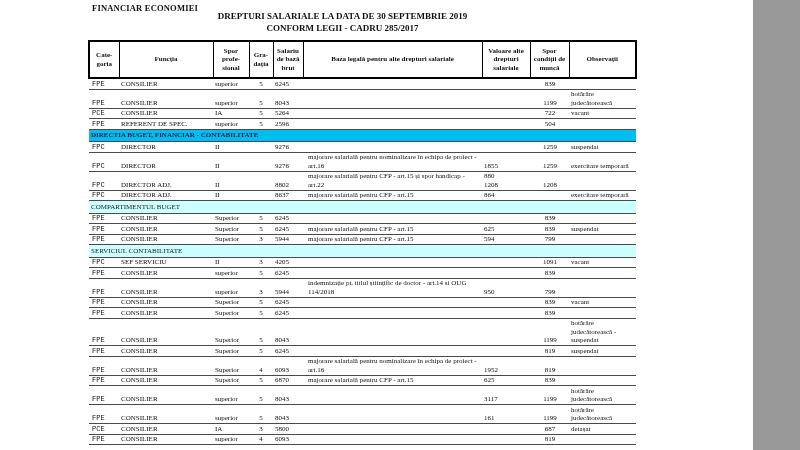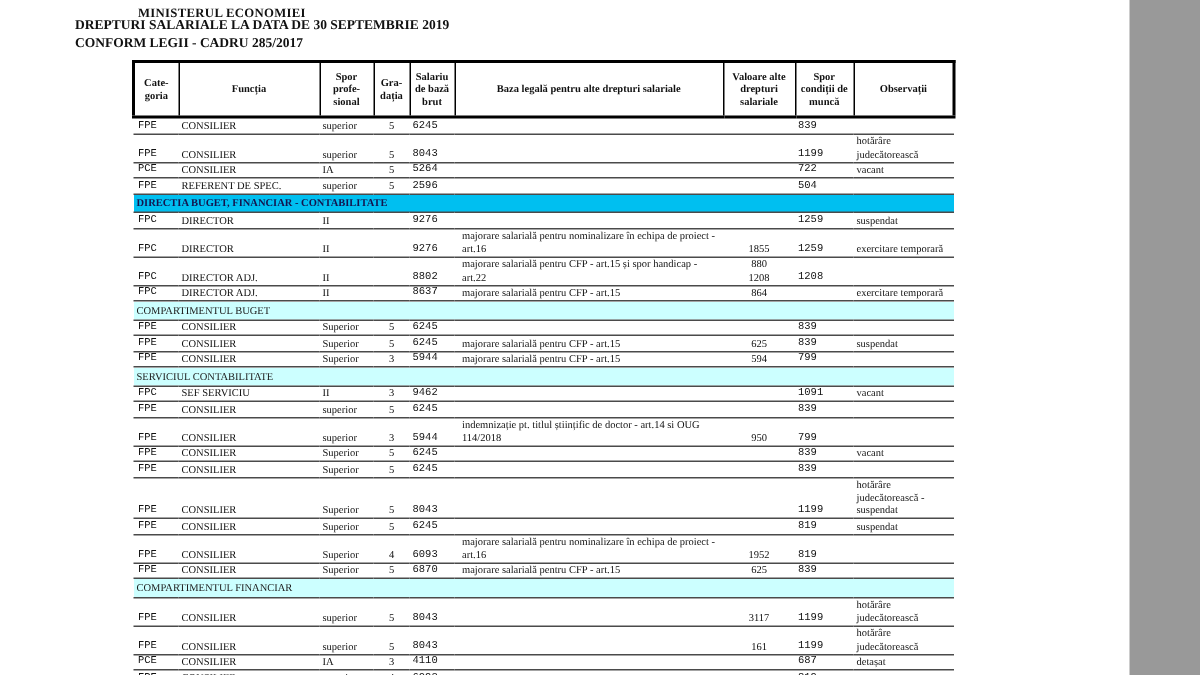--- a/index.html
+++ b/index.html
@@ -12,21 +12,21 @@
   .gray-band {
     position:absolute; top:0; left:753px; width:47px; height:450px;
     background:var(--right-panel-gray,#999999);
   }
   .ministry {
     position:absolute; left:92px; top:3px;
     font-weight:bold; font-size:8.5px; letter-spacing:.2px;
   }
   .titles {
     position:absolute; left:50px; top:11px; width:585px;
-    text-align:left; font-weight:bold; font-size:9px; line-height:11.5px;
+    text-align:center; font-weight:bold; font-size:9px; line-height:11.5px;
   }
   table.salary {
     position:absolute; left:88px; top:40px; width:547px;
     border-collapse:collapse; table-layout:fixed;
     font-size:7px;
   }
   thead tr { height:37px; }
   thead th {
     border:1px solid #000; font-weight:bold; font-size:7px;
     padding:1px 2px; text-align:center; vertical-align:middle;
@@ -34,44 +34,44 @@
   }
   thead { border:2px solid #000;padding-left:15px; }
   thead th { border-bottom-width:2px; }
   tbody td {
     border-bottom:1px solid #4a4a4a;
     padding:0.5px 2px; vertical-align:bottom;
     line-height:8.5px; white-space:pre-line; overflow:hidden;
   }
   td.c0 { padding-left:3px;font-family:Liberation Mono, monospace; }
   td.c3 { text-align:center; }
-  td.c4 { text-align:center; padding-right:15px;font-family:Liberation Mono, monospace; }
+  td.c4 { text-align:center; padding-right:15px; }
   td.c5 { padding-left:5px; }
-  td.c6 { text-align:center; padding-right:2px; }
-  td.c7 { text-align:left; padding-right:1px;font-family:Liberation Mono, monospace; }
+  td.c6 { text-align:left; padding-right:2px; }
+  td.c7 { text-align:center; padding-right:1px; }
   td.c8 { padding-left:2px;margin-left:40px; }
   tr.section td {
     padding:1.5px 2px; vertical-align:middle; white-space:nowrap;
     border-bottom:1px solid #4a4a4a;
   }
   tr.section.strong td {
     background:var(--section-strong-bg,#00bff0);
     font-weight:bold; color:#14144e;
   }
   tr.section.light td {
     background:var(--section-light-bg,#ccffff);
     color:#1c1c1c;
   }
 </style>
 </head>
 <body>
 
 <div class="gray-band"></div>
 
-<div class="ministry">MINISTERUL ECONOMIEI</div>
+<div class="ministry">FINANCIAR ECONOMIEI</div>
 
 <div class="titles">
   <div>DREPTURI SALARIALE LA DATA DE 30 SEPTEMBRIE 2019</div>
   <div>CONFORM LEGII - CADRU 285/2017</div>
 </div>
 
 <table class="salary">
   <colgroup>
     <col style="width:30px">
       <col style="width:94px">
@@ -226,21 +226,21 @@
         <td class="c8"></td>
       </tr>
       <tr class="section light">
         <td colspan="9">SERVICIUL CONTABILITATE</td>
       </tr>
       <tr>
         <td class="c0">FPC</td>
         <td class="c1">SEF SERVICIU</td>
         <td class="c2">II</td>
         <td class="c3">3</td>
-        <td class="c4">9462</td>
+        <td class="c4">4205</td>
         <td class="c5"></td>
         <td class="c6"></td>
         <td class="c7">1091</td>
         <td class="c8">vacant</td>
       </tr>
       <tr>
         <td class="c0">FPE</td>
         <td class="c1">CONSILIER</td>
         <td class="c2">superior</td>
         <td class="c3">5</td>
@@ -320,23 +320,20 @@
         <td class="c0">FPE</td>
         <td class="c1">CONSILIER</td>
         <td class="c2">Superior</td>
         <td class="c3">5</td>
         <td class="c4">6870</td>
         <td class="c5">majorare salarială pentru CFP - art.15</td>
         <td class="c6">625</td>
         <td class="c7">839</td>
         <td class="c8"></td>
       </tr>
-      <tr class="section light">
-        <td colspan="9">COMPARTIMENTUL FINANCIAR</td>
-      </tr>
       <tr>
         <td class="c0">FPE</td>
         <td class="c1">CONSILIER</td>
         <td class="c2">superior</td>
         <td class="c3">5</td>
         <td class="c4">8043</td>
         <td class="c5"></td>
         <td class="c6">3117</td>
         <td class="c7">1199</td>
         <td class="c8">hotărâre judecătorească</td>
@@ -350,21 +347,21 @@
         <td class="c5"></td>
         <td class="c6">161</td>
         <td class="c7">1199</td>
         <td class="c8">hotărâre judecătorească</td>
       </tr>
       <tr>
         <td class="c0">PCE</td>
         <td class="c1">CONSILIER</td>
         <td class="c2">IA</td>
         <td class="c3">3</td>
-        <td class="c4">4110</td>
+        <td class="c4">5800</td>
         <td class="c5"></td>
         <td class="c6"></td>
         <td class="c7">687</td>
         <td class="c8">detașat</td>
       </tr>
       <tr>
         <td class="c0">FPE</td>
         <td class="c1">CONSILIER</td>
         <td class="c2">superior</td>
         <td class="c3">4</td>

